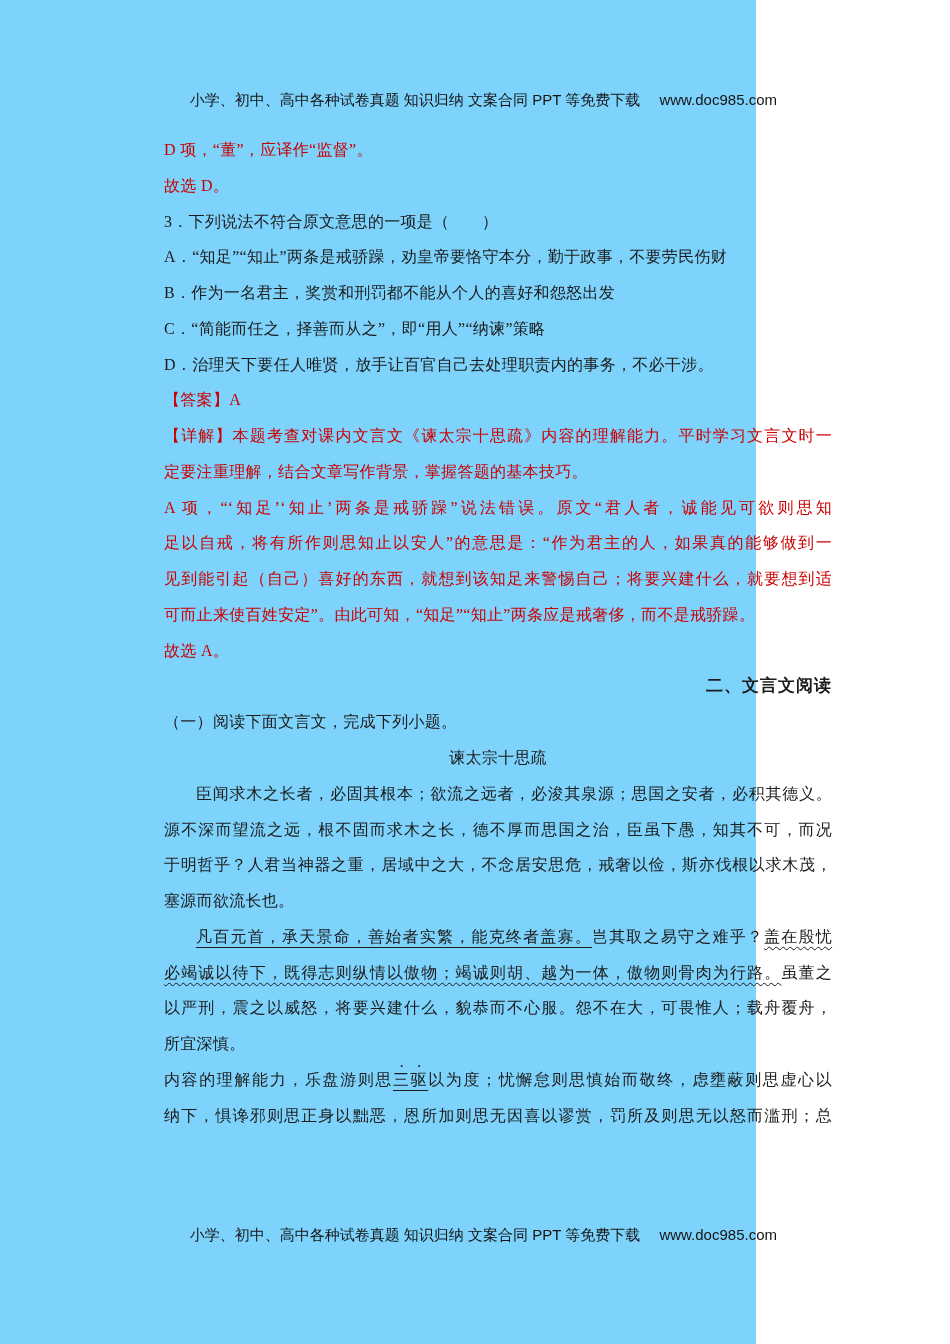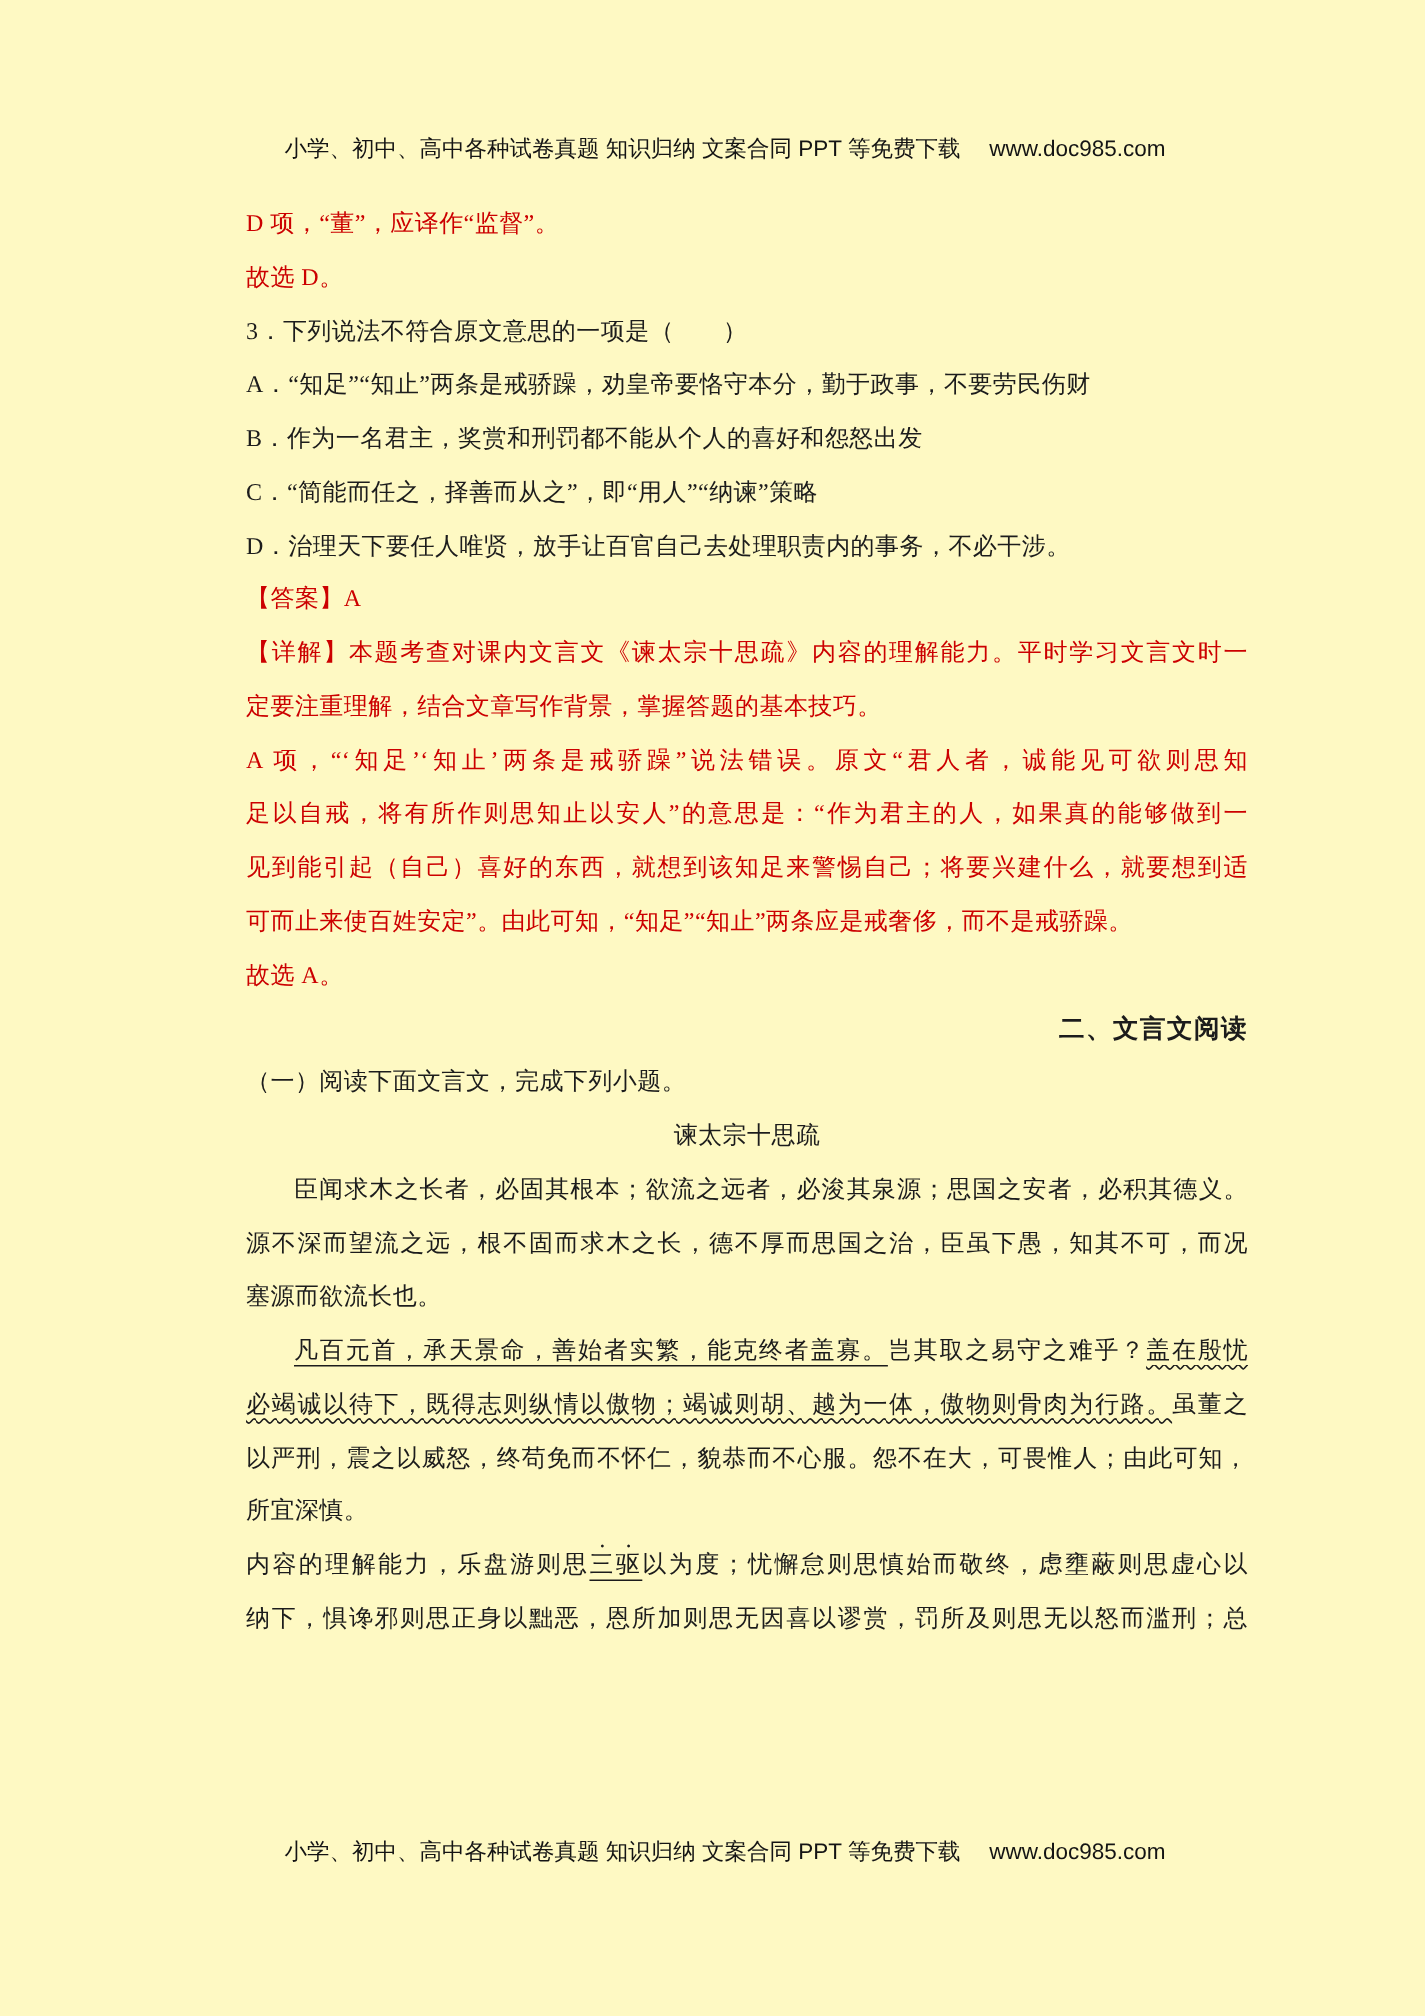--- a/index.html
+++ b/index.html
@@ -4,21 +4,21 @@
 <style>
   html,body{margin:0;padding:0;}
   body{
     width:950px;height:1344px;
     background:#ffffff;
     position:relative;
     font-family:"Liberation Serif","DejaVu Serif",serif;
     color:#1c1c1c;
     overflow:hidden;
   }
-  .page{position:absolute;left:0;top:0;width:950px;height:1344px;background:#fef9c3;}
+  .page{position:absolute;left:0;top:0;width:756px;height:1344px;background:#7dd3fc;}
   .watermark{
     position:absolute;left:0;width:950px;
     text-align:center;
     font-family:"Liberation Sans","DejaVu Sans",sans-serif;
     font-size:15px;line-height:24px;color:#141414;
     white-space:pre;
   }
   .watermark.top{top:64px;}
   .watermark.bottom{top:1199px;}
   .content{
@@ -78,24 +78,25 @@
       <div class="line red fill"><span>A 项，“‘知足’‘知止’两条是戒骄躁”说法错误。原文“君人者，诚能见可欲则思知</span></div>
       <div class="line red fill"><span>足以自戒，将有所作则思知止以安人”的意思是：“作为君主的人，如果真的能够做到一</span></div>
       <div class="line red fill"><span>见到能引起（自己）喜好的东西，就想到该知足来警惕自己；将要兴建什么，就要想到适</span></div>
       <div class="line red"><span>可而止来使百姓安定”。由此可知，“知足”“知止”两条应是戒奢侈，而不是戒骄躁。</span></div>
       <div class="line red"><span>故选 A。</span></div>
       <div class="line bold"><span>二、文言文阅读</span></div>
       <div class="line"><span>（一）阅读下面文言文，完成下列小题。</span></div>
       <div class="line center"><span>谏太宗十思疏</span></div>
       <div class="line indent fill"><span>臣闻求木之长者，必固其根本；欲流之远者，必浚其泉源；思国之安者，必积其德义。</span></div>
       <div class="line fill"><span>源不深而望流之远，根不固而求木之长，德不厚而思国之治，臣虽下愚，知其不可，而况</span></div>
+      <div class="line fill"><span>于明哲乎？人君当神器之重，居域中之大，不念居安思危，戒奢以俭，斯亦伐根以求木茂，</span></div>
       <div class="line"><span>塞源而欲流长也。</span></div>
       <div class="line indent fill"><span class="u-solid">凡百元首，承天景命，善始者实繁，能克终者盖寡。</span><span>岂其取之易守之难乎？</span><span class="u-wavy">盖在殷忧</span></div>
       <div class="line fill"><span class="u-wavy">必竭诚以待下，既得志则纵情以傲物；竭诚则胡、越为一体，傲物则骨肉为行路。</span><span>虽董之</span></div>
-      <div class="line fill"><span>以严刑，震之以威怒，终苟免而不怀仁，貌恭而不心服。怨不在大，可畏惟人；由此可知，</span></div>
+      <div class="line fill"><span>以严刑，震之以威怒，将要兴建什么，貌恭而不心服。怨不在大，可畏惟人；载舟覆舟，</span></div>
       <div class="line"><span>所宜深慎。</span></div>
       <div class="line fill"><span>内容的理解能力，乐盘游则思</span><span class="u-dots">三驱</span><span>以为度；忧懈怠则思慎始而敬终，虑壅蔽则思虚心以</span></div>
       <div class="line fill"><span>纳下，惧谗邪则思正身以黜恶，恩所加则思无因喜以谬赏，罚所及则思无以怒而滥刑；总</span></div>
     </div>
 
   <div class="watermark bottom">
     <span>小学、初中、高中各种试卷真题 知识归纳 文案合同 PPT 等免费下载　 www.doc985.com</span>
   </div>
 </div>
 

